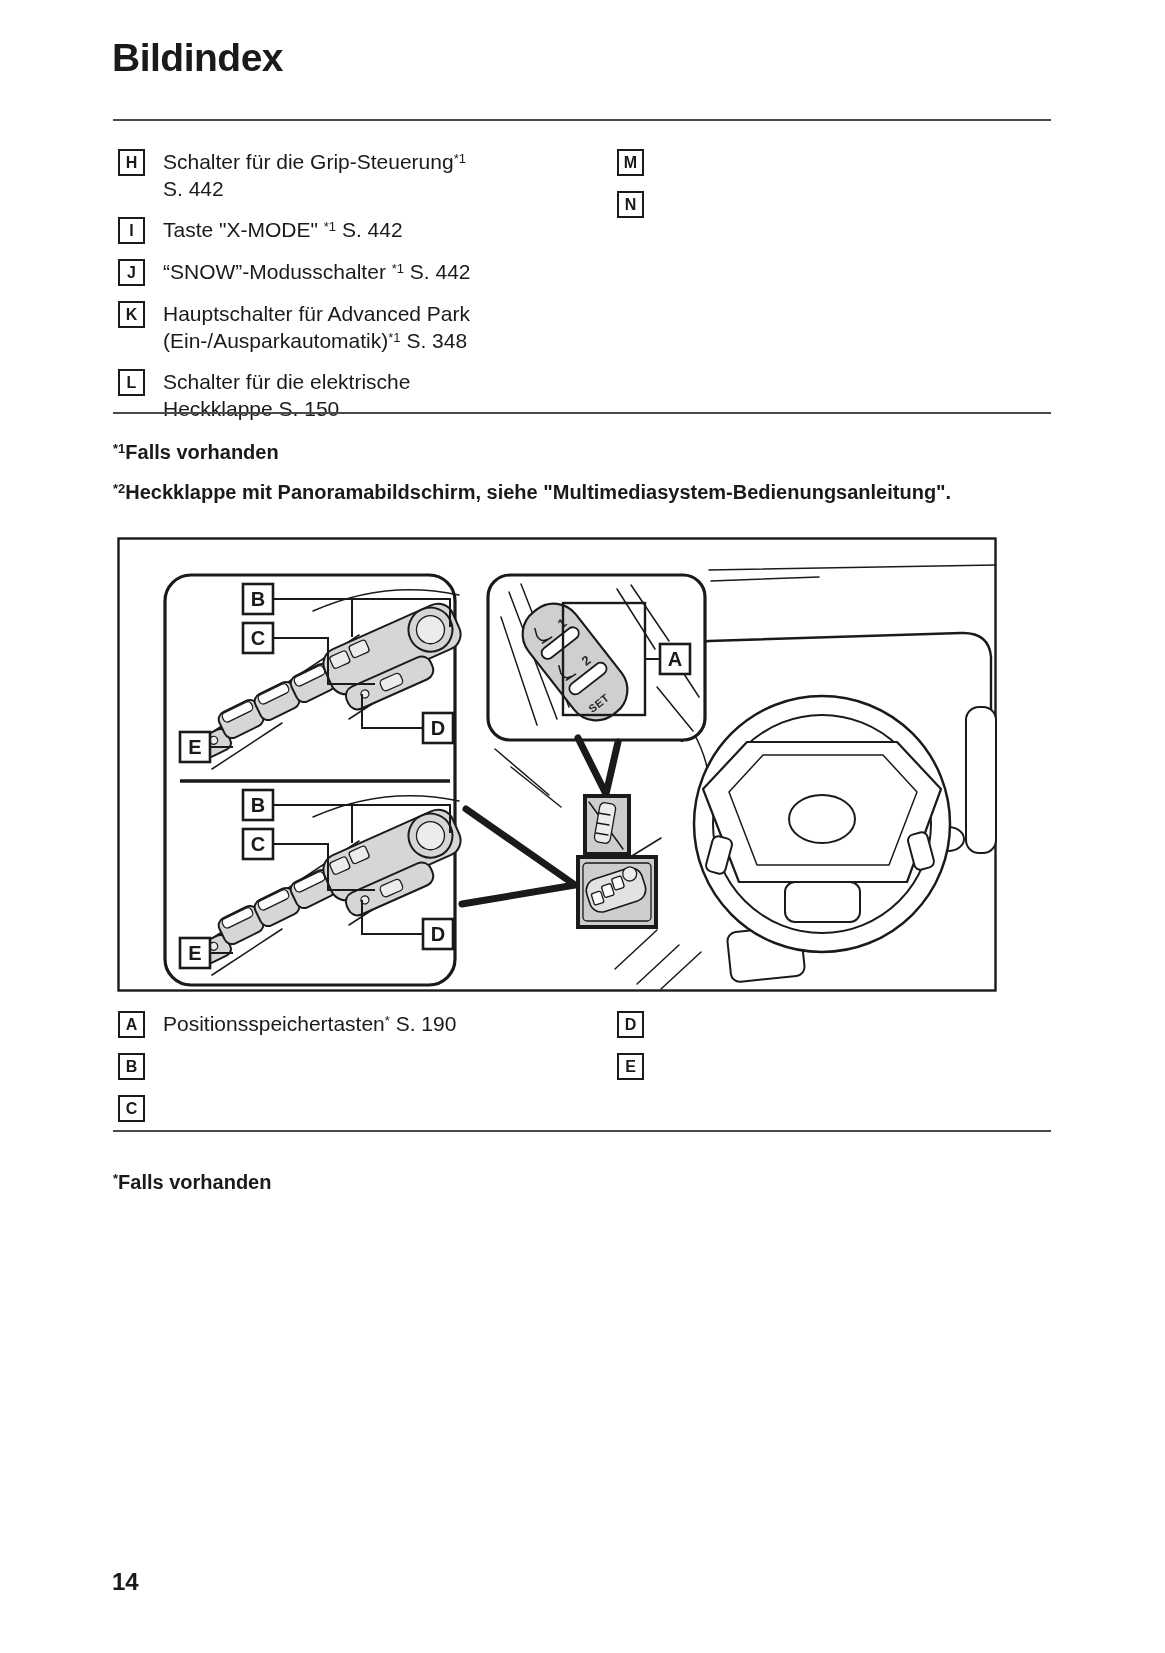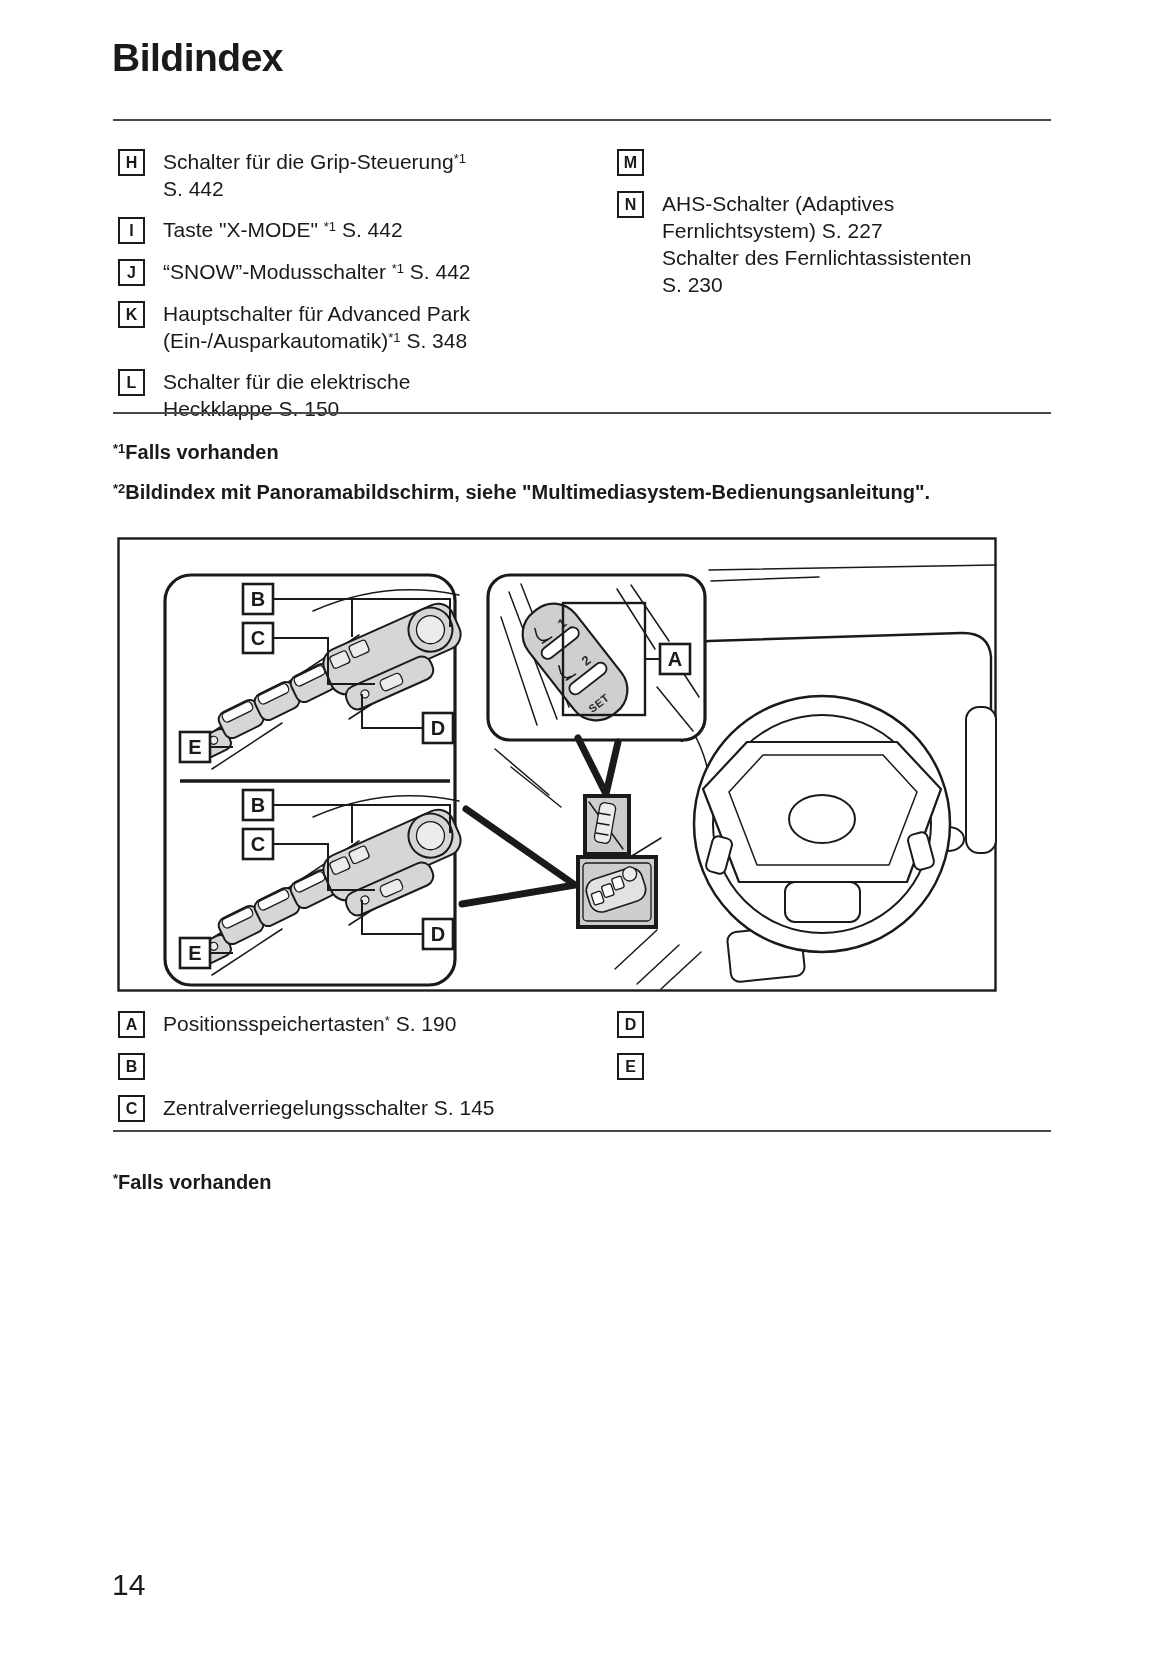--- a/index.html
+++ b/index.html
@@ -26,21 +26,21 @@
     flex:0 0 auto;box-sizing:border-box;width:27px;height:27px;margin:1px 18px 0 0;
     border:2px solid var(--line,#1a1a1a);display:flex;align-items:center;justify-content:center;
     font-weight:700;font-size:16px;line-height:1;
   }
   .ltext{flex:1 1 auto;}
   sup{font-size:13px;line-height:0;vertical-align:6px;}
   .fn{position:absolute;left:113px;font-size:20px;line-height:25px;font-weight:bold;}
   #fn-1{top:440px}
   #fn-2{top:480px}
   #fn-bottom{top:1170px}
-  .pagenum{position:absolute;left:112px;top:1568px;font-size:30px;font-weight:400;}
+  .pagenum{position:absolute;left:112px;top:1568px;font-size:24px;font-weight:700;}
   
   #diagram{position:absolute;left:117px;top:537px;}
   .ln{fill:none;stroke:var(--line,#1a1a1a);stroke-width:1.5;stroke-linecap:round;}
   .ln2{fill:none;stroke:var(--line,#1a1a1a);stroke-width:2;stroke-linecap:butt;}
   .panel{fill:#fff;stroke:var(--line,#1a1a1a);stroke-width:3.2;}
   .frame{fill:none;stroke:var(--line,#1a1a1a);stroke-width:2.4;}
   .sw{fill:var(--switch-fill,#d6d6d6);stroke:var(--line,#1a1a1a);stroke-width:2;}
   .swl{fill:#ececec;stroke:var(--line,#1a1a1a);stroke-width:1.3;}
   .flap{fill:#fdfdfd;stroke:var(--line,#1a1a1a);stroke-width:1.3;}
   .white{fill:#fff;stroke:var(--line,#1a1a1a);stroke-width:2;}
@@ -80,28 +80,27 @@
         <span class="keybox">L</span>
         <div class="ltext">Schalter für die elektrische<br>Heckklappe S. 150</div>
       </div>
     </div>
   <div class="legend" id="legend-top-right">
       <div class="lrow">
         <span class="keybox">M</span>
       </div>
       <div class="lrow">
         <span class="keybox">N</span>
-        <div class="ltext">AHS-Schalter (Adaptives<br>Fernlichtsystem) S. 227<br>Schalter des Fernlichtassistenten<br>S. 230</div>
       </div>
     </div>
 
   <div class="rule" id="rule-mid"></div>
 
   <div class="fn" id="fn-1"><sup>*1</sup><span>Falls vorhanden</span></div>
-  <div class="fn" id="fn-2"><sup>*2</sup><span>Bildindex mit Panoramabildschirm, siehe "Multimediasystem-Bedienungsanleitung".</span></div>
+  <div class="fn" id="fn-2"><sup>*2</sup><span>Heckklappe mit Panoramabildschirm, siehe "Multimediasystem-Bedienungsanleitung".</span></div>
 
   <svg id="diagram" width="880" height="455" viewBox="0 0 880 455">
 
     <rect x="1.5" y="1.5" width="877" height="452" fill="#fff" stroke="#1a1a1a" stroke-width="2.4"></rect>
 
     <g>
       <path class="ln" d="M 592,33 L 879,28"></path>
       <path class="ln" d="M 594,44 L 702,40"></path>
 
       <path class="frame" d="M 565,205 L 565,132 Q 565,106 592,104 L 844,96 Q 872,95 874,120 L 874,202"></path>
@@ -269,21 +268,20 @@
   <div class="legend" id="legend-bottom-left">
       <div class="lrow">
         <span class="keybox">A</span>
         <div class="ltext">Positionsspeichertasten<sup>*</sup> S. 190</div>
       </div>
       <div class="lrow">
         <span class="keybox">B</span>
       </div>
       <div class="lrow">
         <span class="keybox">C</span>
-        <div class="ltext">Zentralverriegelungsschalter S. 145</div>
       </div>
     </div>
   <div class="legend" id="legend-bottom-right">
       <div class="lrow">
         <span class="keybox">D</span>
       </div>
       <div class="lrow">
         <span class="keybox">E</span>
       </div>
     </div>

